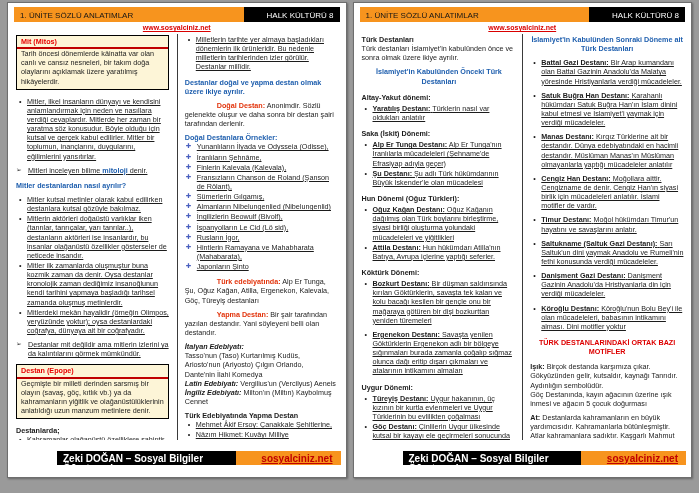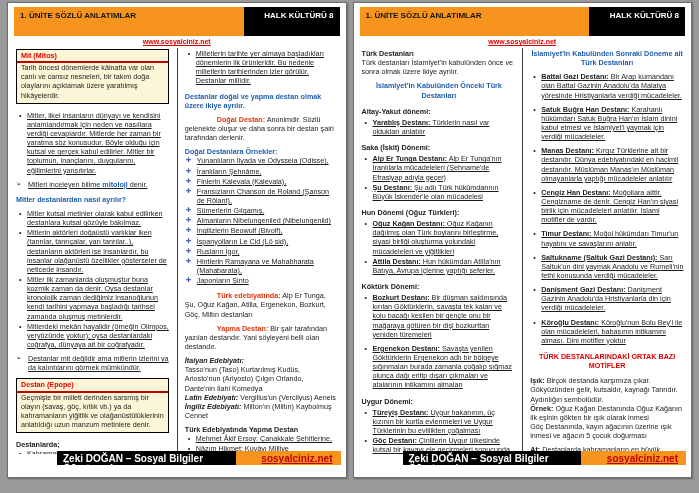--- a/index.html
+++ b/index.html
@@ -9,21 +9,21 @@
     -webkit-font-smoothing:antialiased;
   }
   .spread{display:flex;gap:6px;padding:2px 7px;}
   .page{
     position:relative;width:340px;height:476px;background:#fff;
     border:1px solid #6e6e6e;box-sizing:border-box;
     padding:4px 6px 0 6px;overflow:hidden;
     box-shadow:1px 1px 2px rgba(0,0,0,.35);
   }
   
-  .hdr{display:flex;height:29px;font-size:8px;font-weight:bold;line-height:11px;}
+  .hdr{display:flex;height:15px;font-size:8px;font-weight:normal;line-height:11px;}
   .hdr-left{flex:1;background:#F7941E;color:#151515;padding:3px 0 0 6px;}
   .hdr-right{width:90px;background:#000;color:#fff;text-align:right;padding:3px 6px 0 0;}
   .toplink{
     text-align:center;font-size:7px;font-weight:bold;margin:2px 0 3px;
   }
   .toplink span{color:#D90000;text-decoration:underline;cursor:pointer;}
   
   .cols{display:flex;height:406px;overflow:hidden;}
   .col{width:50%;box-sizing:border-box;padding:1px 6px 0 2px;
        font-size:7.2px;line-height:1.27;color:#1c1c1c;}
@@ -114,21 +114,21 @@
           <li class="plus">Finlerin Kalevala (Kalevala),</li>
           <li class="plus">Fransızların Chanson de Roland (Şanson de Rölant),</li>
           <li class="plus">Sümerlerin Gılgamış,</li>
           <li class="plus">Almanların Nibelungenlied (Nibelungenlid)</li>
           <li class="plus">İngilizlerin Beowulf (Bivolf),</li>
           <li class="plus">İspanyolların Le Cid (Lö sid),</li>
           <li class="plus">Rusların İgor,</li>
           <li class="plus">Hintlerin Ramayana ve Mahabharata (Mahabarata),</li>
           <li class="plus">Japonların Şinto</li>
         </ul>
-        <p><span class="lead-red">Türk edebiyatında:</span> <span>Alp Er Tunga, Şu, Oğuz Kağan, Atilla, Ergenekon, Bozkurt, Göç, Miltın destanları</span></p>
+        <p><span class="lead-red">Türk edebiyatında:</span> <span>Alp Er Tunga, Şu, Oğuz Kağan, Atilla, Ergenekon, Kalevala, Göç, Türeyiş destanları</span></p>
         <p><span class="lead-red">Yapma Destan:</span> <span>Bir şair tarafından yazılan destandır. Yani söyleyeni belli olan destandır.</span></p>
         <p class="tight">
           <span class="ital">İtalyan Edebiyatı:</span><br>
           <span>Tasso'nun (Taso) Kurtarılmış Kudüs,</span><br>
           <span>Ariosto'nun (Ariyosto) Çılgın Orlando,</span><br>
           <span>Dante'nin İlahi Komedya</span>
         </p>
         <p class="tight"><span class="ital">Latin Edebiyatı:</span> <span>Vergilius'un (Vercilyus) Aeneis</span></p>
         <p><span class="ital">İngiliz Edebiyatı:</span> <span>Milton'ın (Miltın) Kaybolmuş Cennet</span></p>
         <p class="bold tight">Türk Edebiyatında Yapma Destan</p>
@@ -200,21 +200,20 @@
           <li class="b sp"><span class="bold">Satuk Buğra Han Destanı:</span> <span>Karahanlı hükümdarı Satuk Buğra Han'ın İslam dinini kabul etmesi ve İslamiyet'i yaymak için verdiği mücadeleler.</span></li>
           <li class="b sp"><span class="bold">Manas Destanı:</span> <span>Kırgız Türklerine ait bir destandır. Dünya edebiyatındaki en hacimli destandır. Müslüman Manas'ın Müslüman olmayanlarla yaptığı mücadeleler anlatılır</span></li>
           <li class="b sp"><span class="bold">Cengiz Han Destanı:</span> <span>Moğollara aittir. Cengizname de denir. Cengiz Han'ın siyasi birlik için mücadeleleri anlatılır. İslami motifler de vardır.</span></li>
           <li class="b sp"><span class="bold">Timur Destanı:</span> <span>Moğol hükümdarı Timur'un hayatını ve savaşlarını anlatır.</span></li>
           <li class="b sp"><span class="bold">Saltukname (Saltuk Gazi Destanı):</span> <span>Sarı Saltuk'un dini yaymak Anadolu ve Rumeli'nin fethi konusunda verdiği mücadeleler.</span></li>
           <li class="b sp"><span class="bold">Danişment Gazi Destanı:</span> <span>Danişment Gazinin Anadolu'da Hristiyanlarla din için verdiği mücadeleler.</span></li>
           <li class="b"><span class="bold">Köroğlu Destanı:</span> <span>Köroğlu'nun Bolu Bey'i ile olan mücadeleleri, babasının intikamını alması. Dini motifler yoktur</span></li>
         </ul>
         <p class="red-center">TÜRK DESTANLARINDAKİ ORTAK BAZI MOTİFLER</p>
         <p class="tight"><span class="bold">Işık:</span> <span>Birçok destanda karşımıza çıkar. Gökyüzünden gelir, kutsaldır, kaynağı Tanrıdır. Aydınlığın sembolüdür.</span></p>
-        <p class="tight"><span class="bold">Örnek:</span> <span>Oğuz Kağan Destanında Oğuz Kağanın ilk eşinin gökten bir ışık olarak inmesi</span></p>
         <p>Göç Destanında, kayın ağacının üzerine ışık inmesi ve ağacın 5 çocuk doğurması</p>
         <p><span class="bold">At:</span> <span>Destanlarda kahramanların en büyük yardımcısıdır. Kahramanlarla bütünleşmiştir. Atlar kahramanlara sadıktır. Kaşgarlı Mahmut divanında at için Türk'ün kanadıdır demiştir.</span></p>
       </div>
     </div>
 
     <div class="footer">
       <div class="f-black">Zeki DOĞAN – Sosyal Bilgiler Öğretmeni</div>
       <div class="f-orange"><span class="f-site">sosyalciniz.net</span></div>
     </div>
   </div>

